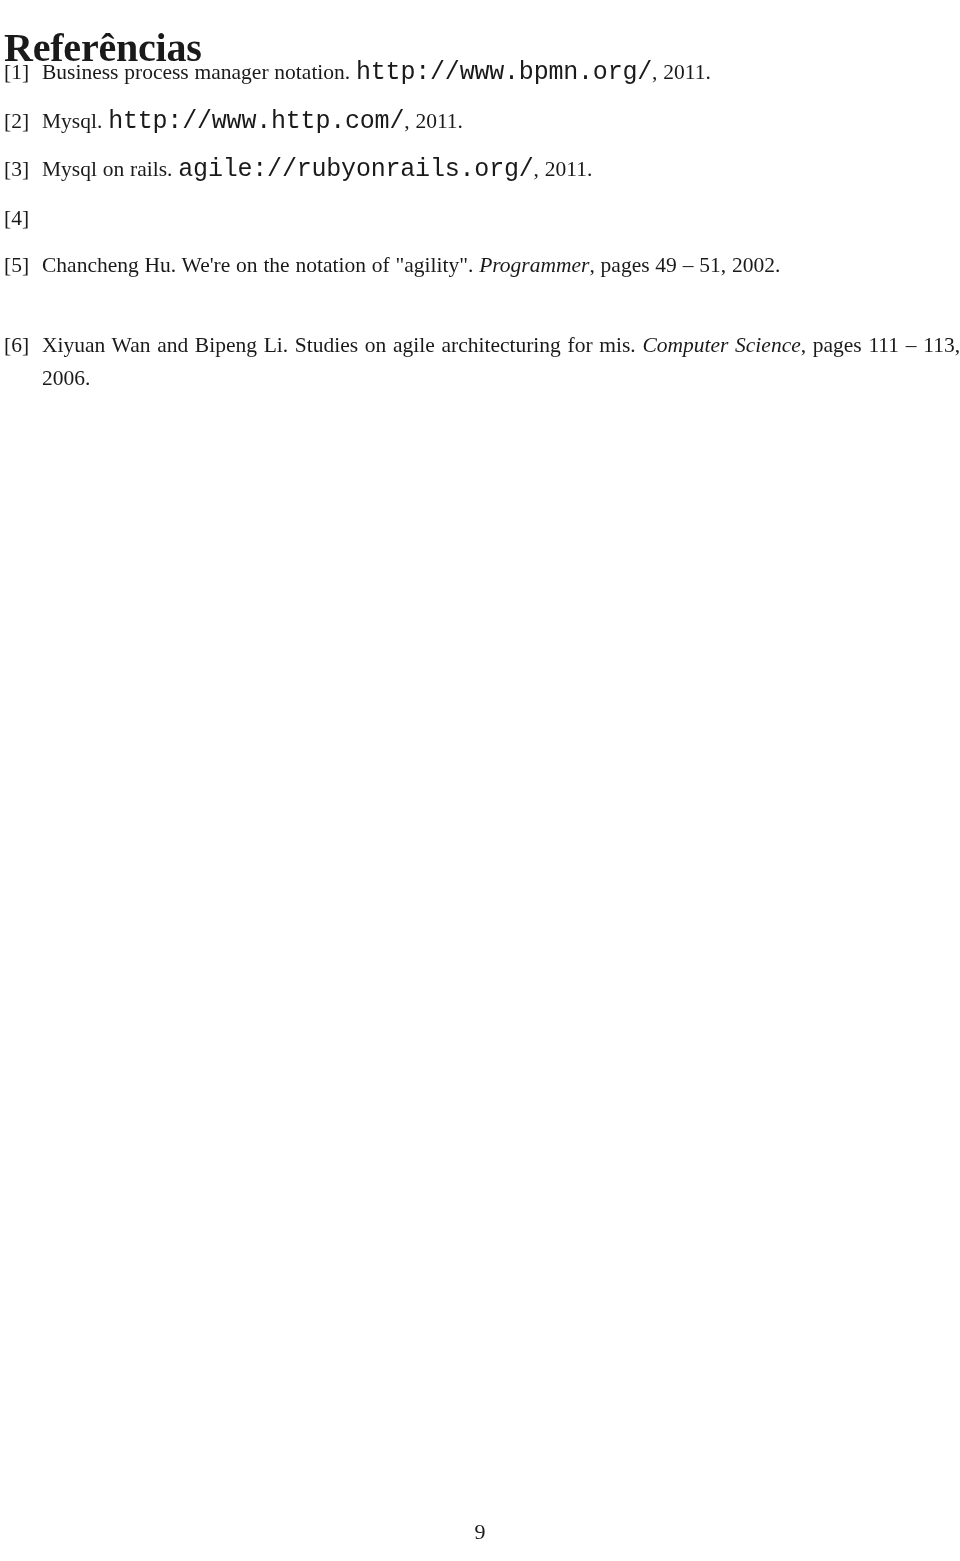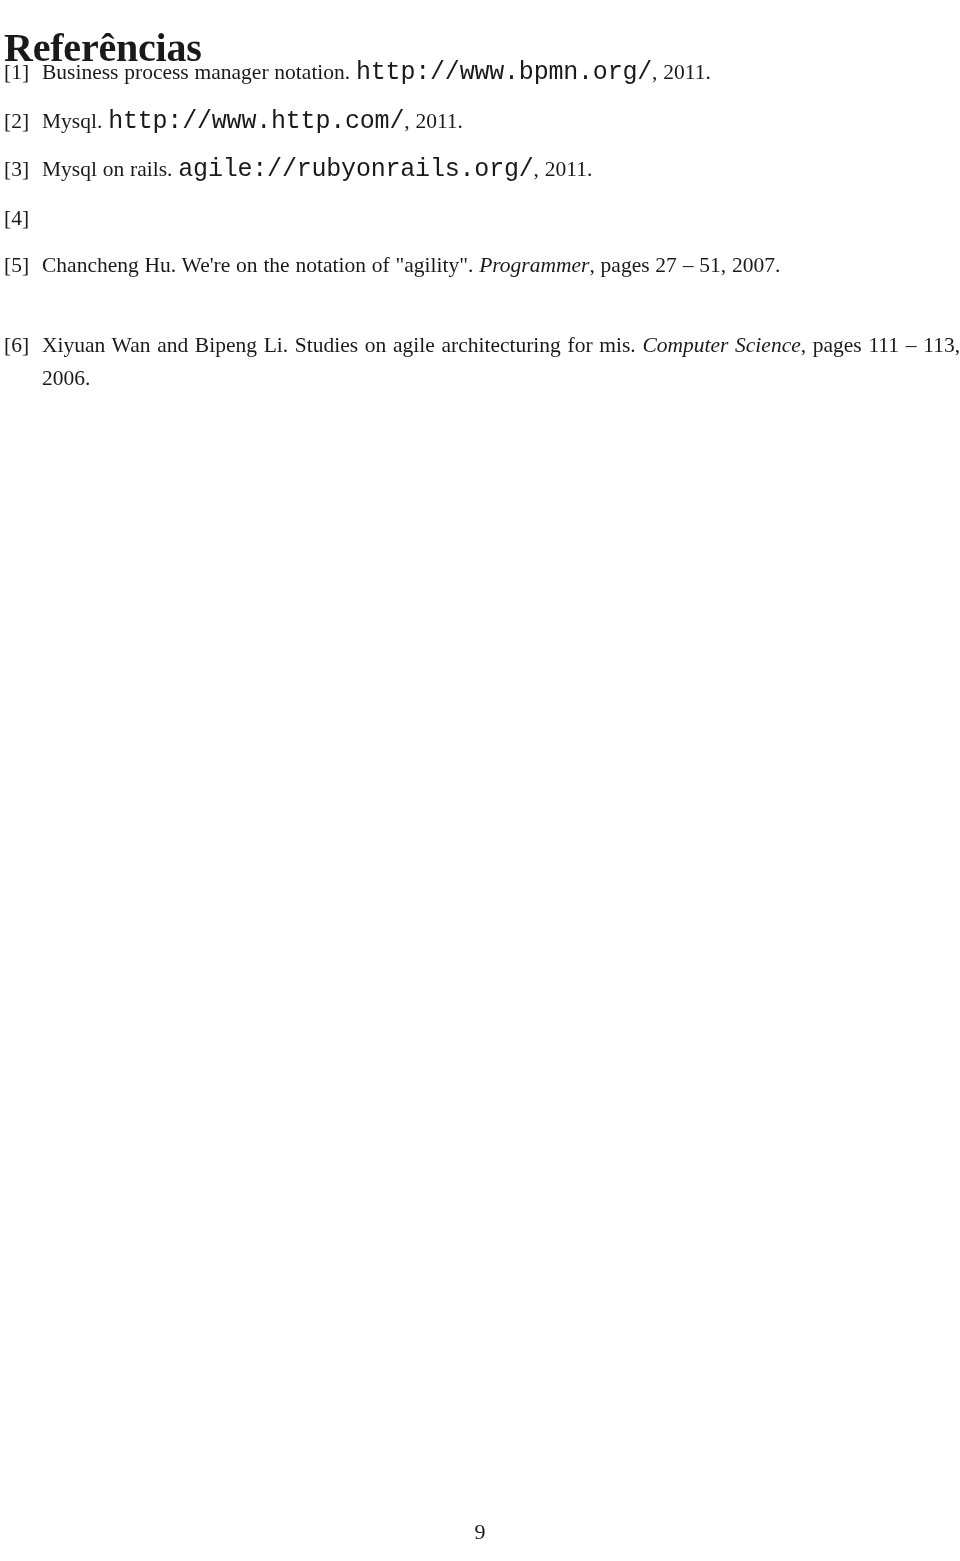--- a/index.html
+++ b/index.html
@@ -115,21 +115,21 @@
       <span class="ref-label">[3]</span>
       <span class="ref-body"><span>Mysql on rails.</span> <span class="tt">agile://rubyonrails.org/</span><span>, 2011.</span></span>
     </div>
 
     <div class="ref-entry">
       <span class="ref-label">[4]</span>
     </div>
 
     <div class="ref-entry">
       <span class="ref-label">[5]</span>
-      <span class="ref-body"><span>Chancheng Hu. We're on the notation of "agility".</span> <span class="it">Programmer</span><span>, pages 27 – 51, 2007.</span></span>
+      <span class="ref-body"><span>Chancheng Hu. We're on the notation of "agility".</span> <span class="it">Programmer</span><span>, pages 49 – 51, 2002.</span></span>
     </div>
 
     <div class="ref-entry">
       <span class="ref-label">[6]</span>
       <span class="ref-body"><span>Xiyuan Wan and Bipeng Li. Studies on agile architecturing for mis.</span> <span class="it">Computer Science</span><span>, pages 111 – 113, 2006.</span></span>
     </div>
 
   </div>
 
   <div class="page-number">9</div>

